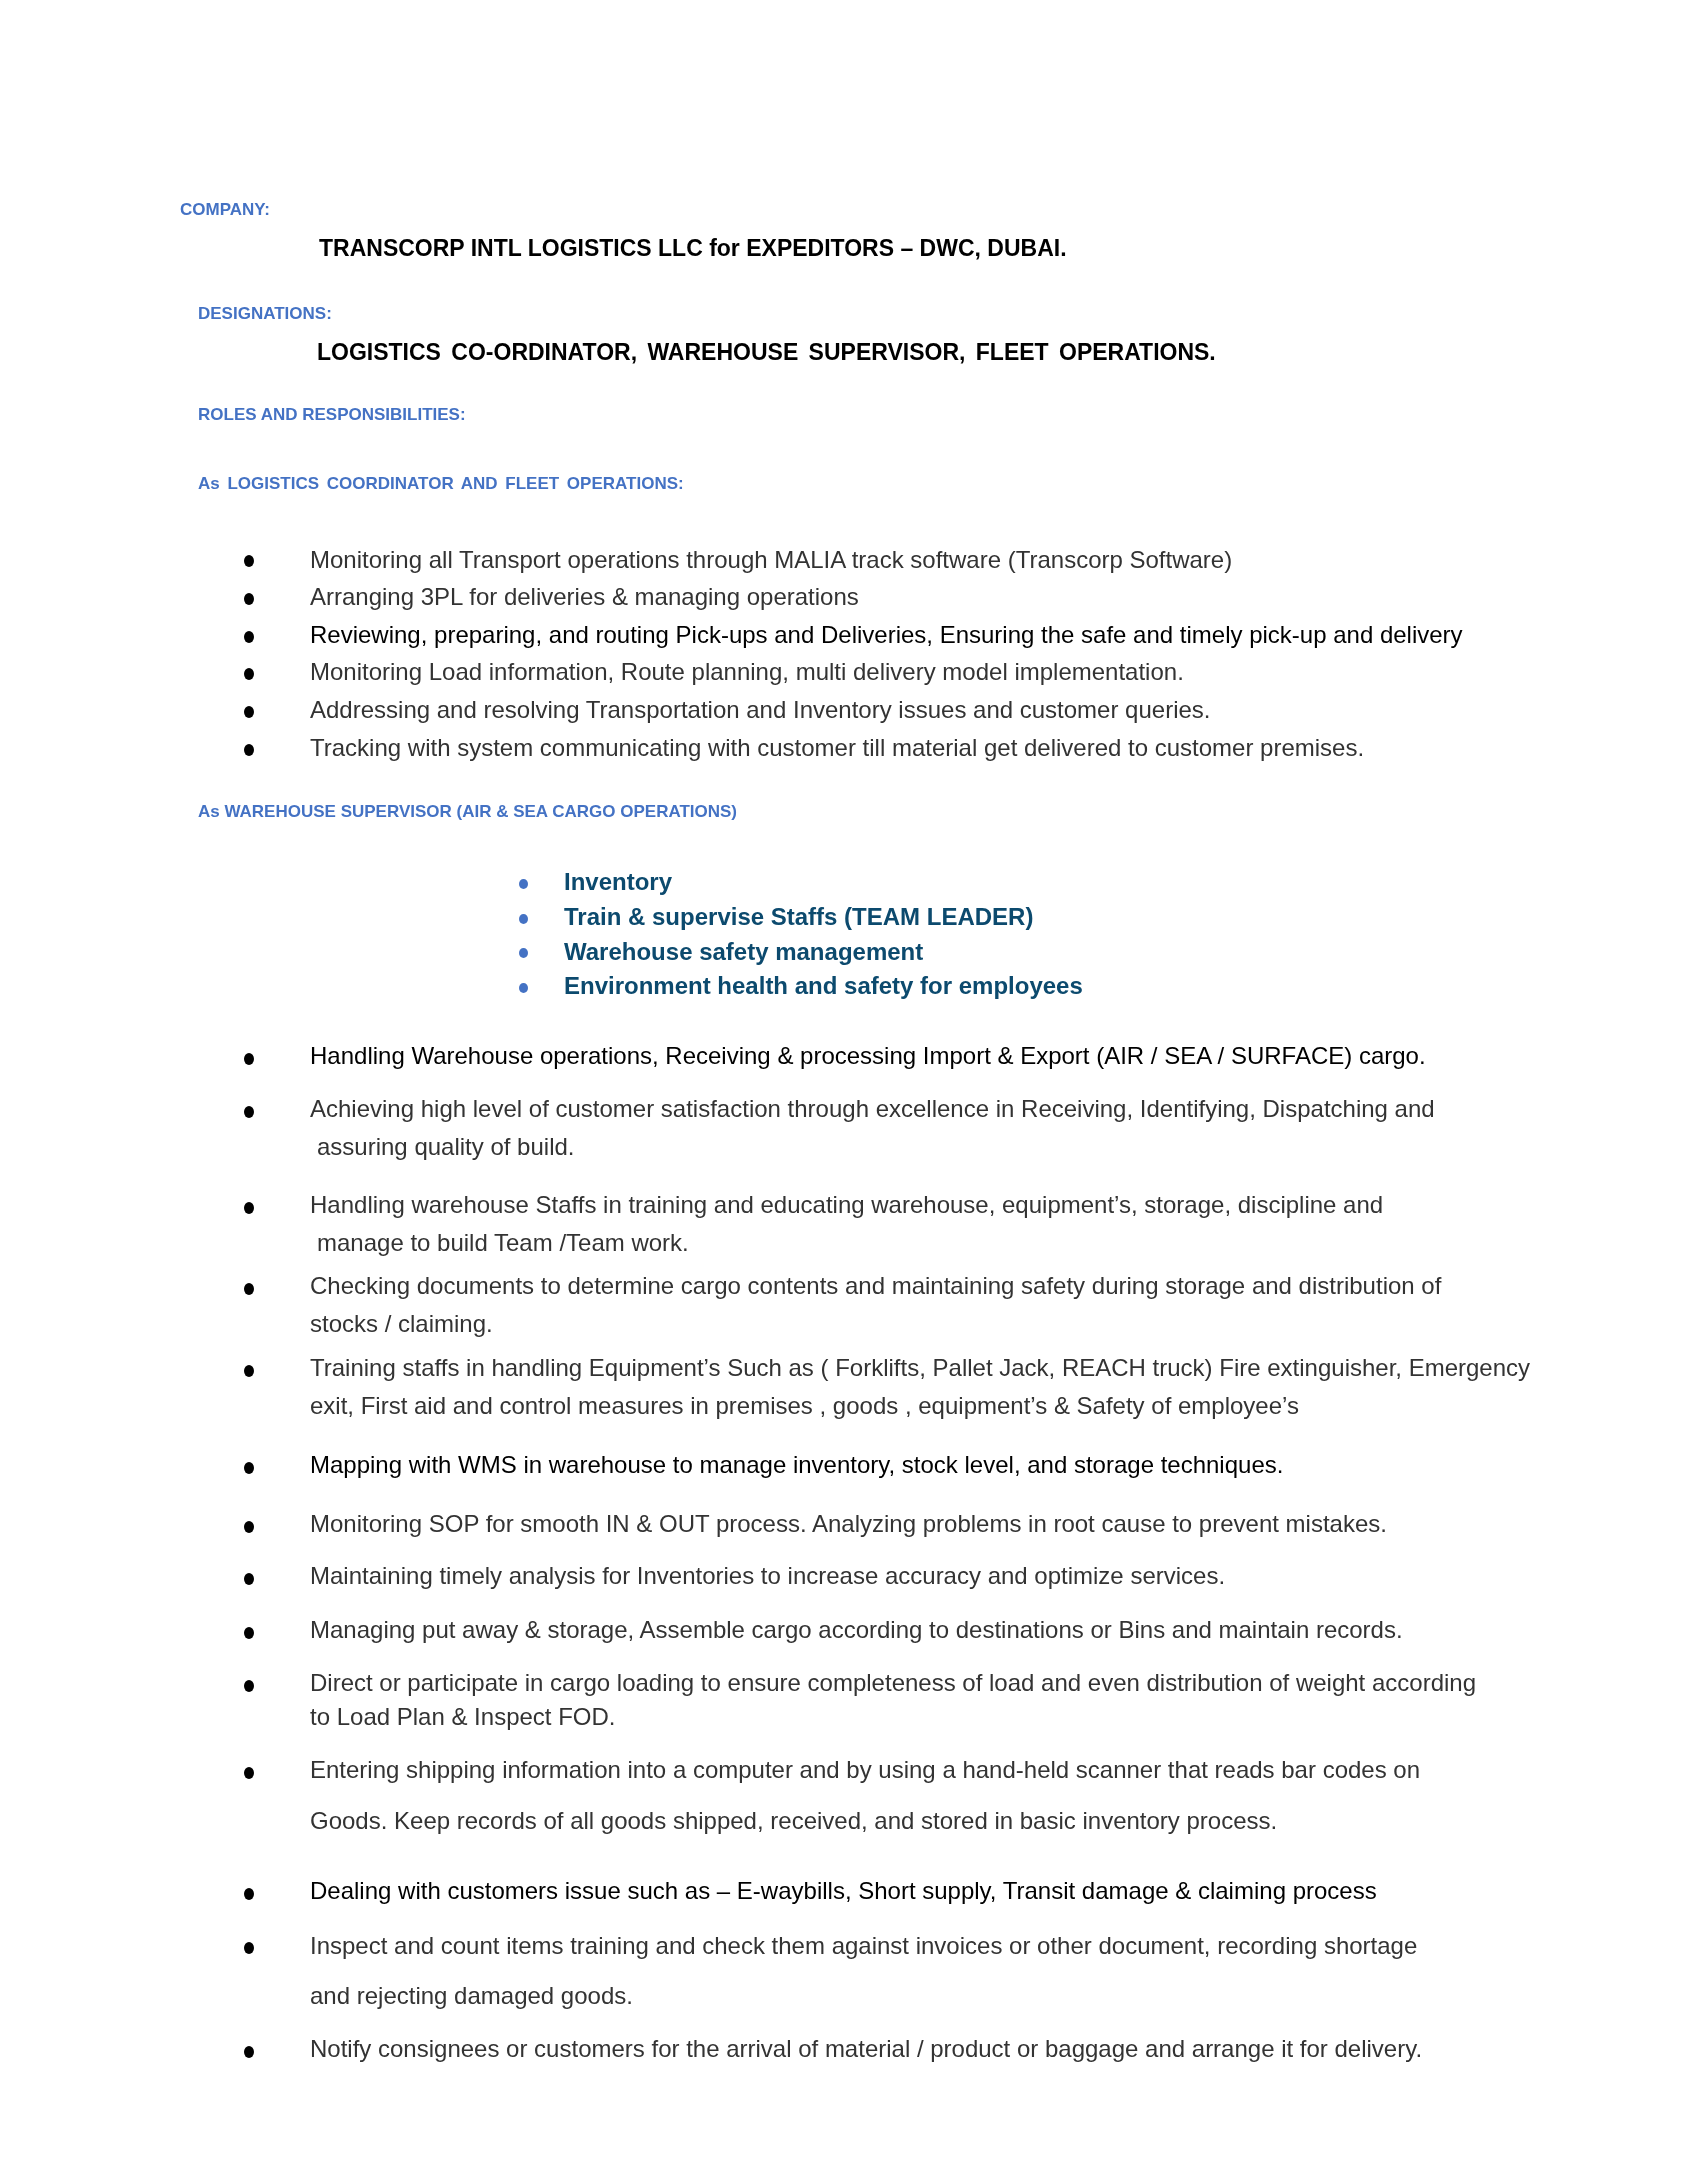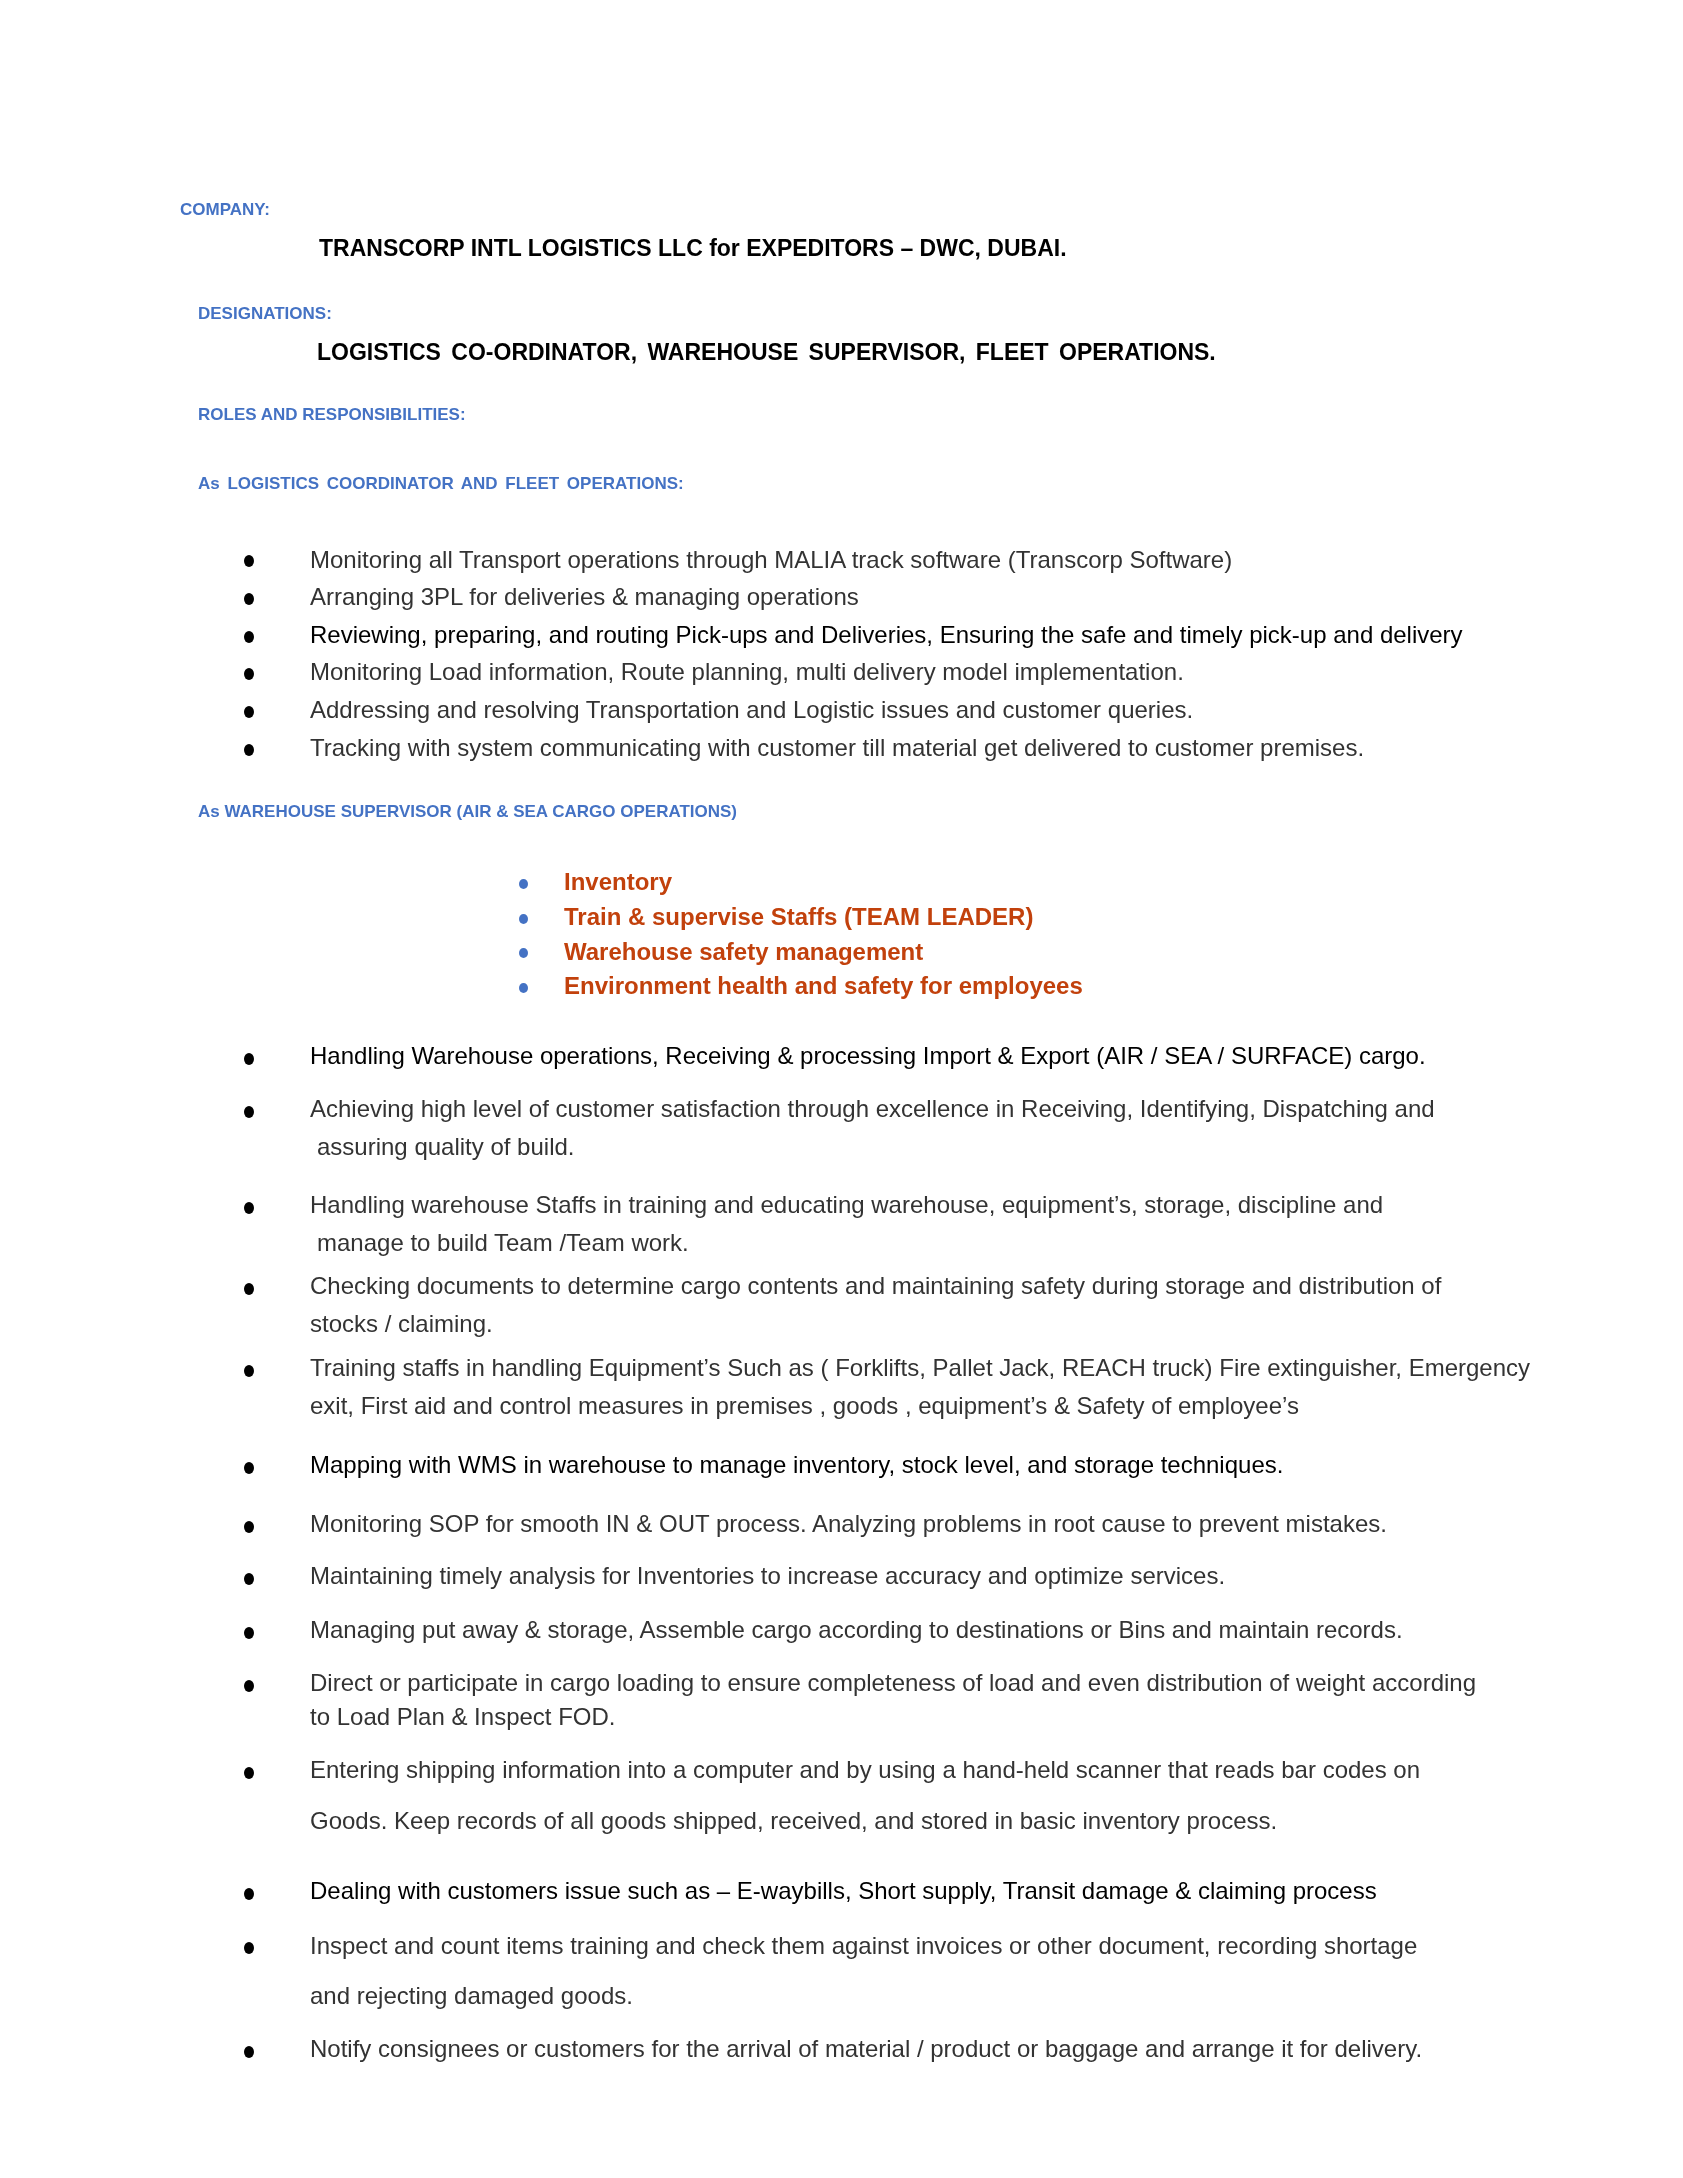--- a/index.html
+++ b/index.html
@@ -5,21 +5,21 @@
   html, body { margin:0; padding:0; background:#ffffff; }
   body { width:1683px; height:2178px; position:relative; overflow:hidden;
          font-family:"Liberation Sans", sans-serif; }
   .abs { position:absolute; white-space:nowrap; }
   .h-blue { color:#4472C4; font-weight:bold; font-size:17px; }
   .h-black { color:#000; font-weight:bold; font-size:23px; }
   .txt { color:#333; font-size:24px;margin-left:20px; }
   .txt.dark { color:#000; }
   .bul { position:absolute; width:10px; height:12px; border-radius:50%; background:#000; }
   .bul.blue { background:#4472C4; width:9px; height:10px; }
-  .sub { color:#c2410c; font-weight:bold; font-size:24px; }
+  .sub { color:#0c4a6e; font-weight:bold; font-size:24px; }
 </style>
 </head>
 <body>
 
 <div class="abs h-blue" style="left:180px;top:200px;">COMPANY:</div>
 <div class="abs h-black" style="left:319px;top:235px;">TRANSCORP INTL LOGISTICS LLC for EXPEDITORS – DWC, DUBAI.</div>
 
 <div class="abs h-blue" style="left:198px;top:304px;">DESIGNATIONS:</div>
 <div class="abs h-black" style="left:317px;top:339px;word-spacing:4px;">LOGISTICS CO-ORDINATOR, WAREHOUSE SUPERVISOR, FLEET OPERATIONS.</div>
 
@@ -34,21 +34,21 @@
   <div class="bul" style="left:244px;top:593px;"></div>
   <div class="abs txt" style="left:290px;top:583px;">Arranging 3PL for deliveries &amp; managing operations</div>
 
   <div class="bul" style="left:244px;top:631px;"></div>
   <div class="abs txt dark" style="left:290px;top:621px;">Reviewing, preparing, and routing Pick-ups and Deliveries, Ensuring the safe and timely pick-up and delivery</div>
 
   <div class="bul" style="left:244px;top:668px;"></div>
   <div class="abs txt" style="left:290px;top:658px;">Monitoring Load information, Route planning, multi delivery model implementation.</div>
 
   <div class="bul" style="left:244px;top:706px;"></div>
-  <div class="abs txt" style="left:290px;top:696px;">Addressing and resolving Transportation and Logistic issues and customer queries.</div>
+  <div class="abs txt" style="left:290px;top:696px;">Addressing and resolving Transportation and Inventory issues and customer queries.</div>
 
   <div class="bul" style="left:244px;top:744px;"></div>
   <div class="abs txt" style="left:290px;top:734px;">Tracking with system communicating with customer till material get delivered to customer premises.</div>
 </div>
 
 <div class="abs h-blue" style="left:198px;top:802px;">As WAREHOUSE SUPERVISOR (AIR &amp; SEA CARGO OPERATIONS)</div>
 
 <div>
   <div class="bul blue" style="left:519px;top:879px;"></div>
   <div class="abs sub" style="left:564px;top:868px;">Inventory</div>

